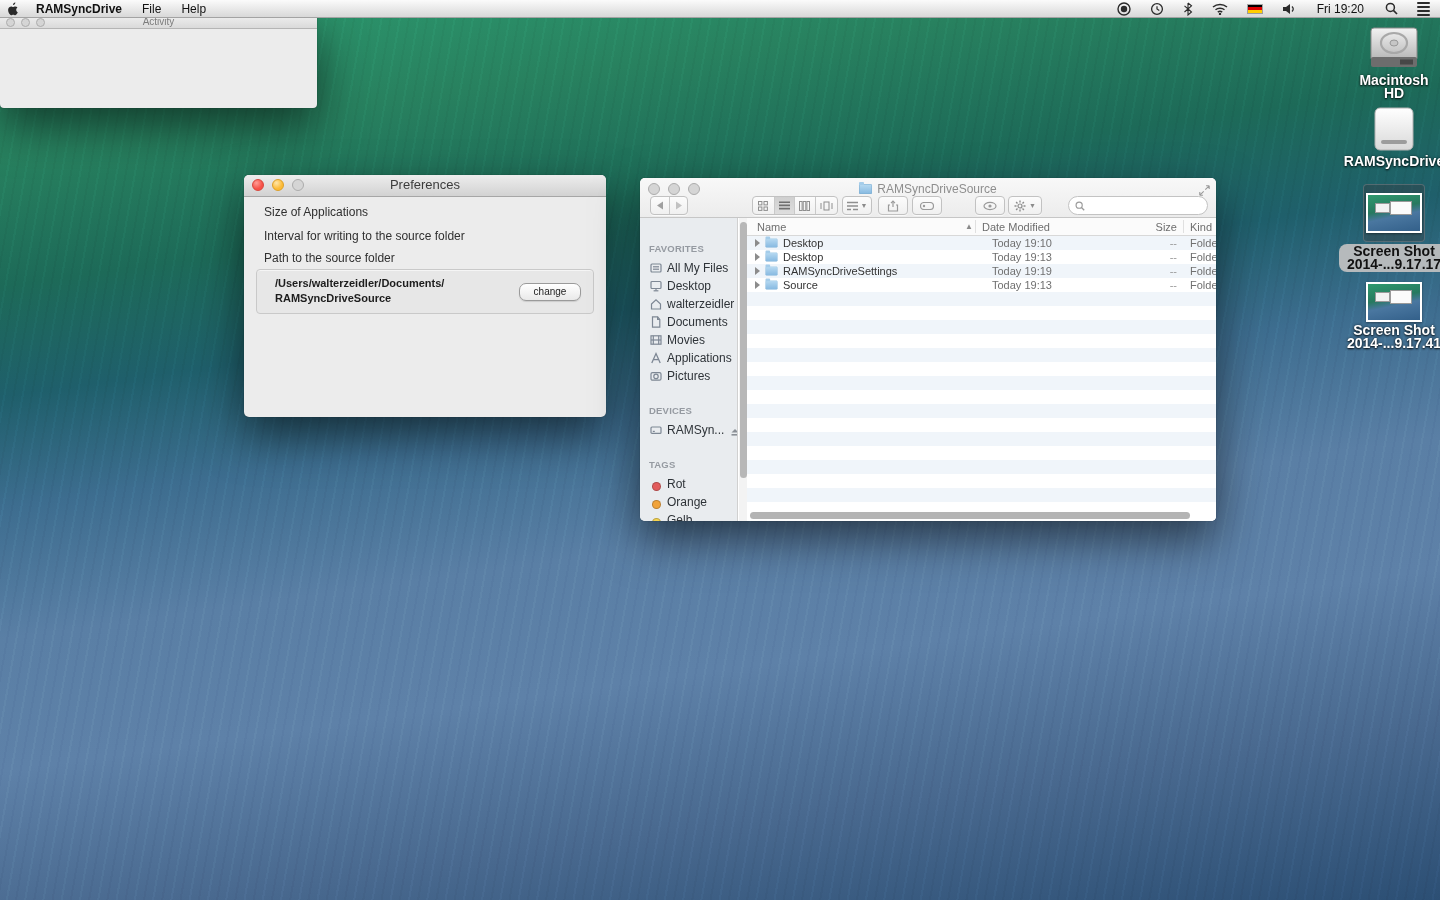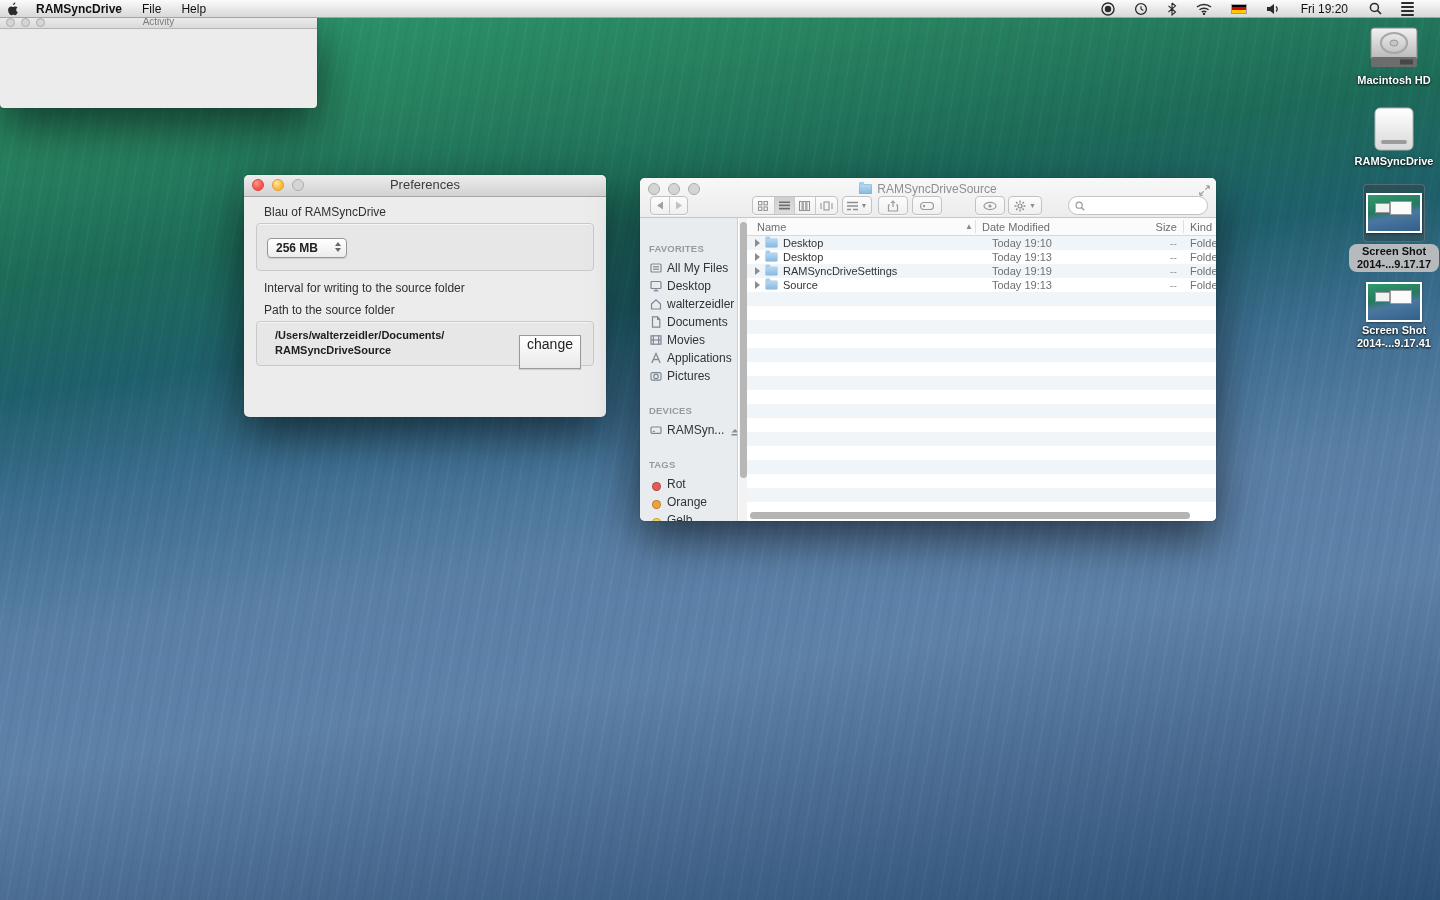--- a/index.html
+++ b/index.html
@@ -19,21 +19,21 @@
   }
 
   
   .menubar { position:absolute; left:0; top:0; width:1440px; height:18px; z-index:50;
     background:linear-gradient(#fbfbfb,#d8d8d8); border-bottom:1px solid rgba(0,0,0,.35);
     display:flex; align-items:center; font-size:12px; color:#111; }
   .menubar .apple { width:26px; display:flex; justify-content:center; }
   .menubar .appname { font-weight:bold; margin:0 4px; padding:0 6px; }
   .menubar .menu { padding:0 10px; }
   .menubar .spacer { flex:1; }
-  .mb-status { display:flex; align-items:center; gap:19px; padding-right:26px; }
+  .mb-status { display:flex; align-items:center; gap:19px; padding-right:10px; }
   .mb-status svg { display:block; }
   .flag-de { width:16px; height:10px; border:1px solid rgba(0,0,0,.3); display:flex; flex-direction:column; }
   .flag-de i { flex:1; }
   .flag-de i:nth-child(1){background:#000;} .flag-de i:nth-child(2){background:#d00;} .flag-de i:nth-child(3){background:#ffce00;}
   .mb-clock { font-size:12px; padding:0 2px; }
   .nc-icon { display:flex; flex-direction:column; gap:2px; }
   .nc-icon i { display:block; width:13px; height:2px; background:#2b2b2b; border-radius:1px; }
 
   
   .window { position:absolute; border-radius:5px; background:#ececec;
@@ -67,22 +67,22 @@
     box-shadow:inset 0 1px 0 rgba(255,255,255,.6); }
   .groupbox.path { height:45px; }
   .popup { position:absolute; left:10px; top:14px; width:80px; height:20px; border:1px solid #979797; border-radius:4px;
     background:linear-gradient(#ffffff,#ececec); display:flex; align-items:center; font-size:12px; font-weight:bold; color:#222;
     padding-left:8px; box-shadow:0 1px 1px rgba(0,0,0,.12); }
   .popup .arrows { position:absolute; right:5px; top:3px; display:flex; flex-direction:column; gap:2px; }
   .popup .arrows i { display:block; width:0; height:0; border-left:3.5px solid transparent; border-right:3.5px solid transparent; }
   .popup .arrows i.up { border-bottom:4px solid #666; }
   .popup .arrows i.down { border-top:4px solid #666; }
   .path-text { position:absolute; left:18px; top:6px; font-size:11px; font-weight:bold; color:#1d1d1d; line-height:15px; }
-  .btn-change { position:absolute; right:12px; top:13px; width:62px; height:34px; border:1px solid #9a9a9a; border-radius:0;
-    background:linear-gradient(#ffffff,#e9e9e9); font-size:14px; color:#222; text-align:center; line-height:16px;
+  .btn-change { position:absolute; right:12px; top:13px; width:62px; height:18px; border:1px solid #9a9a9a; border-radius:7px;
+    background:linear-gradient(#ffffff,#e9e9e9); font-size:10px; color:#222; text-align:center; line-height:16px;
     box-shadow:0 1px 1px rgba(0,0,0,.12); }
 
   
   .win-finder { left:640px; top:178px; width:576px; height:343px; background:#fff; }
   .fd-chrome { position:absolute; left:0; top:0; right:0; height:40px;
     background:linear-gradient(#f8f8f8,#ececec); border-bottom:1px solid #c6c6c6; }
   .fd-chrome .lights { left:8px; top:5px; }
   .fd-title { text-align:center; font-size:12px; line-height:12px; margin-top:5px; color:#8e8e8e; display:flex; justify-content:center; align-items:center; gap:5px; }
   .zoom-glyph { position:absolute; right:6px; top:4px; color:#9a9a9a; }
   .folder-ic { display:inline-block; width:13px; height:10px; position:relative; border-radius:1.5px;
@@ -123,21 +123,21 @@
   .frow .fname { color:#333; }
   .frow .fdate { position:absolute; left:245px; color:#707070; }
   .frow .fsize { position:absolute; left:390px; width:40px; text-align:right; color:#9a9a9a; }
   .frow .fkind { position:absolute; left:443px; color:#707070; }
   .fd-filler { height:229px; background:repeating-linear-gradient(180deg, #f0f5fa 0 14px, #ffffff 14px 28px); }
   .fd-hscroll { position:absolute; left:0; right:0; bottom:0; height:12px; background:#fff; }
   .fd-hscroll .thumb { position:absolute; left:3px; bottom:2.5px; width:440px; height:7px; border-radius:3.5px; background:#b4b4b4; }
 
   
   .dicon { position:absolute; width:76px; display:flex; flex-direction:column; align-items:center; text-align:center; }
-  .dicon .lbl { margin-top:2px; font-size:11px; font-weight:bold; color:#fff; line-height:13px;
+  .dicon .lbl { margin-top:2px; font-size:14px; font-weight:bold; color:#fff; line-height:13px;
     text-shadow:0 1px 2px rgba(0,0,0,.85), 0 0 3px rgba(0,0,0,.5); }
   .dicon.selected .plate { background:rgba(55,62,66,.42); border:1px solid rgba(120,130,135,.55); border-radius:4px; padding:8px 2px; }
   .dicon.selected .lbl { background:#b6babc; color:#111; text-shadow:none; border-radius:8px; padding:1px 8px; }
   .thumb-shot { width:56px; height:40px; border:2px solid #fff; box-shadow:0 1px 2px rgba(0,0,0,.4); position:relative;
     background:linear-gradient(168deg,#2f9a6e 0%,#27795f 40%,#4a77a0 58%,#33608a 100%); }
   .thumb-shot .w1 { position:absolute; left:7px; top:8px; width:15px; height:10px; background:#f2f2f2; border:1px solid #999; }
   .thumb-shot .w2 { position:absolute; right:8px; top:6px; width:22px; height:14px; background:#fbfbfb; border:1px solid #999; }
 
   .di-machd { left:1356px; top:26px; } .di-ramdrive { left:1356px; top:106px; }
   .di-shot1 { left:1356px; top:184px; } .di-shot2 { left:1356px; top:282px; }
@@ -223,30 +223,21 @@
 
 <div class="window win-prefs">
   <div class="titlebar">
     <div class="lights">
       <span class="light red"></span>
       <span class="light yellow"></span>
       <span class="light gray"></span>
     </div>
     <div class="title">Preferences</div>
   </div>
-  <div class="pref-label">Blau of RAMSyncDrive</div>
-  <div class="groupbox">
-    <div class="popup">
-      <span>256 MB</span>
-      <span class="arrows">
-          <i class="up"></i>
-          <i class="down"></i>
-        </span>
-    </div>
-  </div>
+  <div class="pref-label">Size of Applications</div>
   <div class="pref-label mt">Interval for writing to the source folder</div>
   <div class="pref-label">Path to the source folder</div>
   <div class="groupbox path">
     <div class="path-text">
       <div>/Users/walterzeidler/Documents/</div>
       <div>RAMSyncDriveSource</div>
     </div>
     <div class="btn-change">change</div>
   </div>
 </div>

